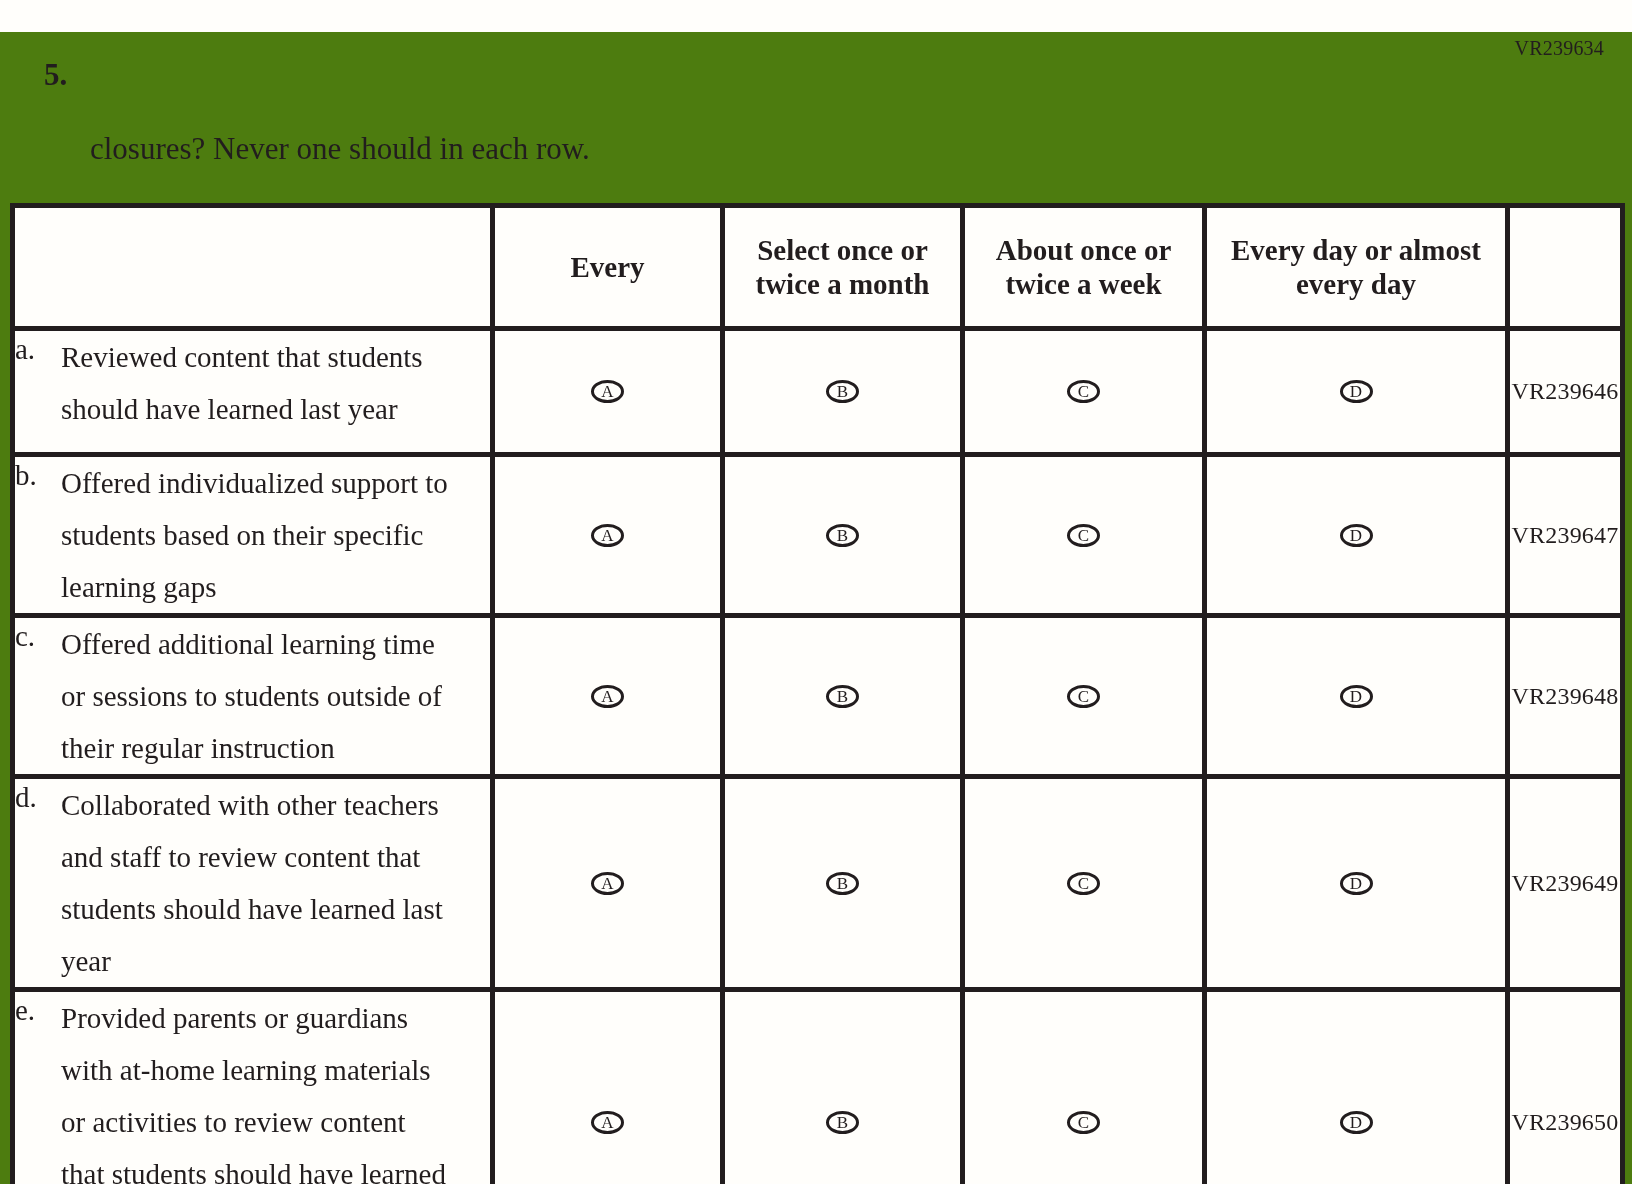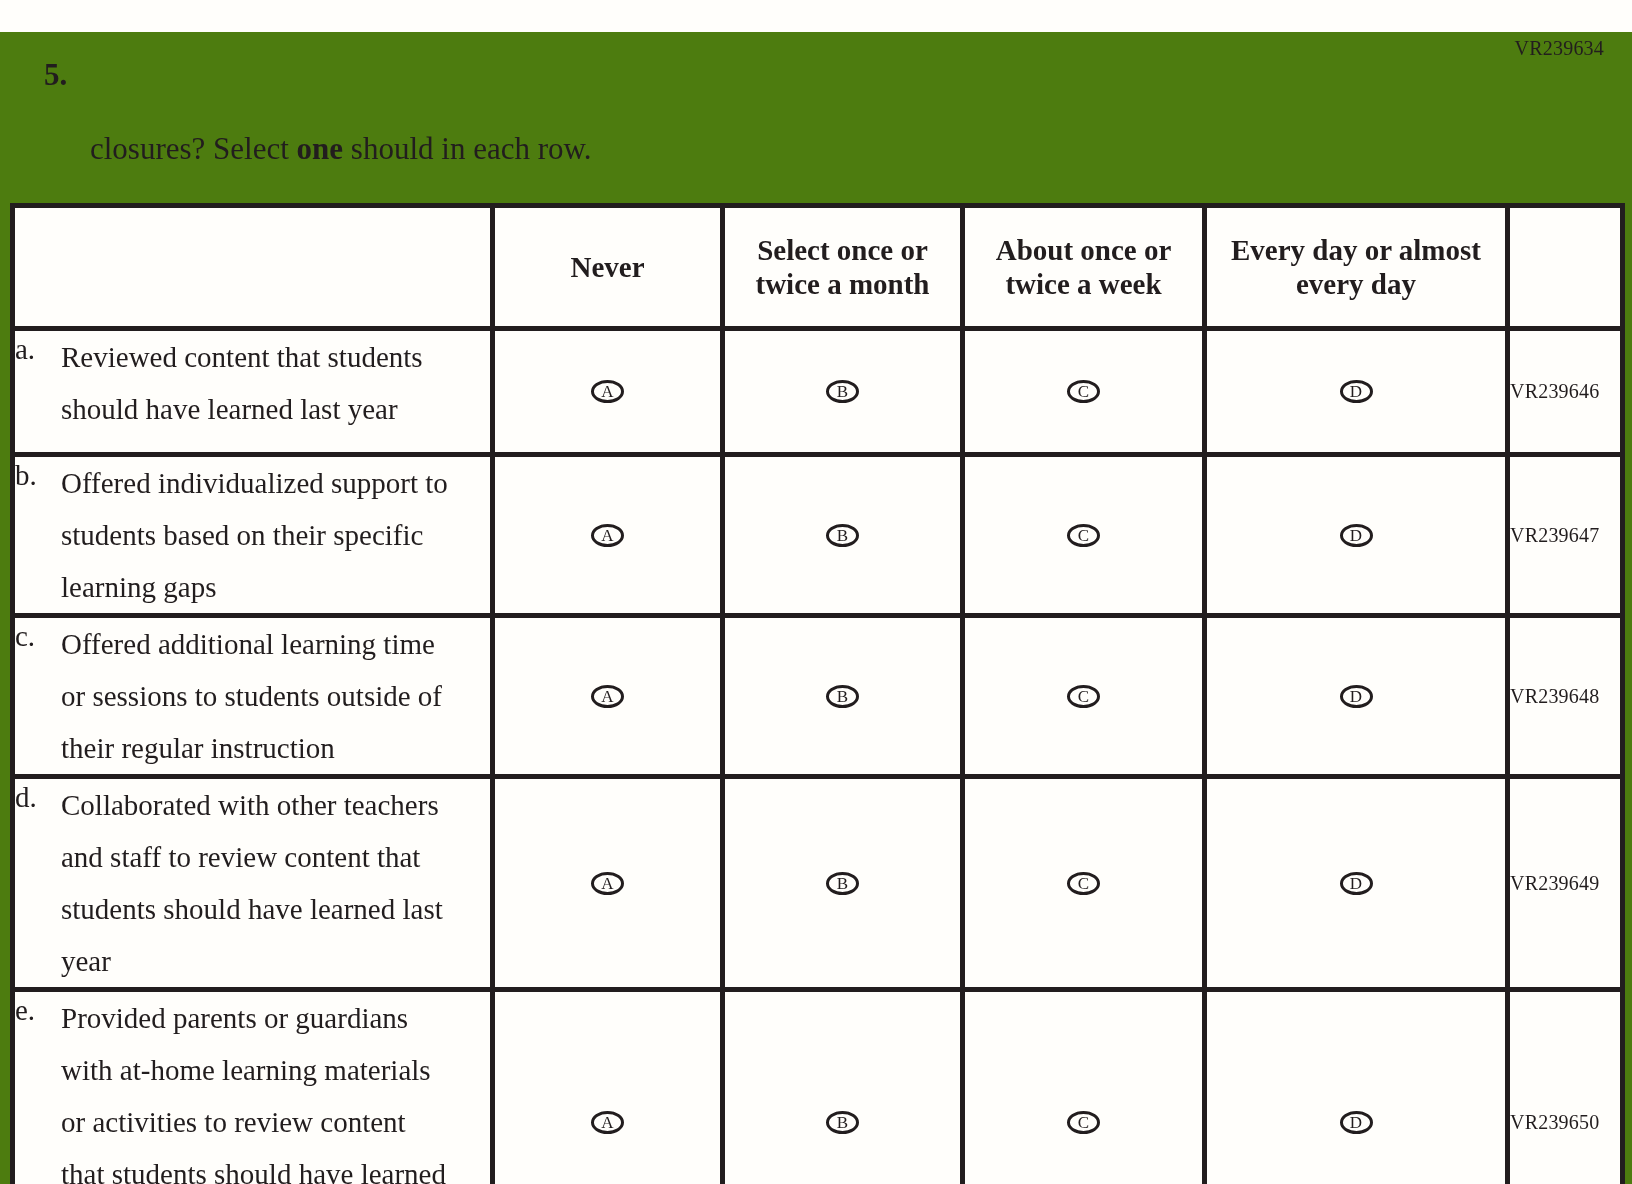--- a/index.html
+++ b/index.html
@@ -33,21 +33,21 @@
     width: 46px;
     font-weight: bold;
     font-size: 31px;
     line-height: 37px;
   }
   .q-text {
     font-size: 31px;
     line-height: 37px;
     max-width: 1330px;
   }
-  .q-text b { font-weight: bold; }
+  .q-text b { font-weight: normal; }
 
   table.matrix {
     border-collapse: collapse;
     table-layout: fixed;
     margin: 36px 0 0 10px;
     width: 1610px;
   }
   table.matrix th, table.matrix td {
     border: 5px solid #221d1e;
     padding: 0;
@@ -90,56 +90,56 @@
     width: 33px;
     height: 23px;
     border: 3px solid #221d1e;
     border-radius: 50%;
     font-size: 17px;
     line-height: 1;
     cursor: pointer;
     box-sizing: border-box;
   }
   td.code-cell {
-    text-align: left;
+    text-align: center;
     vertical-align: middle;
-    font-size: 20px;
+    font-size: 24px;
     letter-spacing: 0.2px;
   }
   tr.row-a { height: 126px; }
   tr.row-b { height: 157px; }
   tr.row-c { height: 153px; }
   tr.row-d { height: 202px; }
   tr.row-e { height: 222px; }
 </style>
 </head>
 <body>
 
 <div class="page">
 
   <div class="form-code">VR239634</div>
 
   <div class="question">
     <div class="q-num">5.</div>
-    <div class="q-text"><br><br><span>closures? Select </span><b>one</b><span> should in each row.</span></div>
+    <div class="q-text"><br><br><span>closures? Never </span><b>one</b><span> should in each row.</span></div>
   </div>
 
   <table class="matrix">
     <colgroup>
       <col style="width:480px">
       <col style="width:230px">
       <col style="width:240px">
       <col style="width:242px">
       <col style="width:303px">
       <col style="width:115px">
     </colgroup>
     <thead>
       <tr>
         <th></th>
-        <th>Never</th>
+        <th>Every</th>
         <th>Select once or twice a month</th>
         <th>About once or twice a week</th>
         <th>Every day or almost every day</th>
         <th></th>
       </tr>
     </thead>
     <tbody>
       <tr class="row-a">
         <td class="label-cell">
           <div class="label-wrap">

